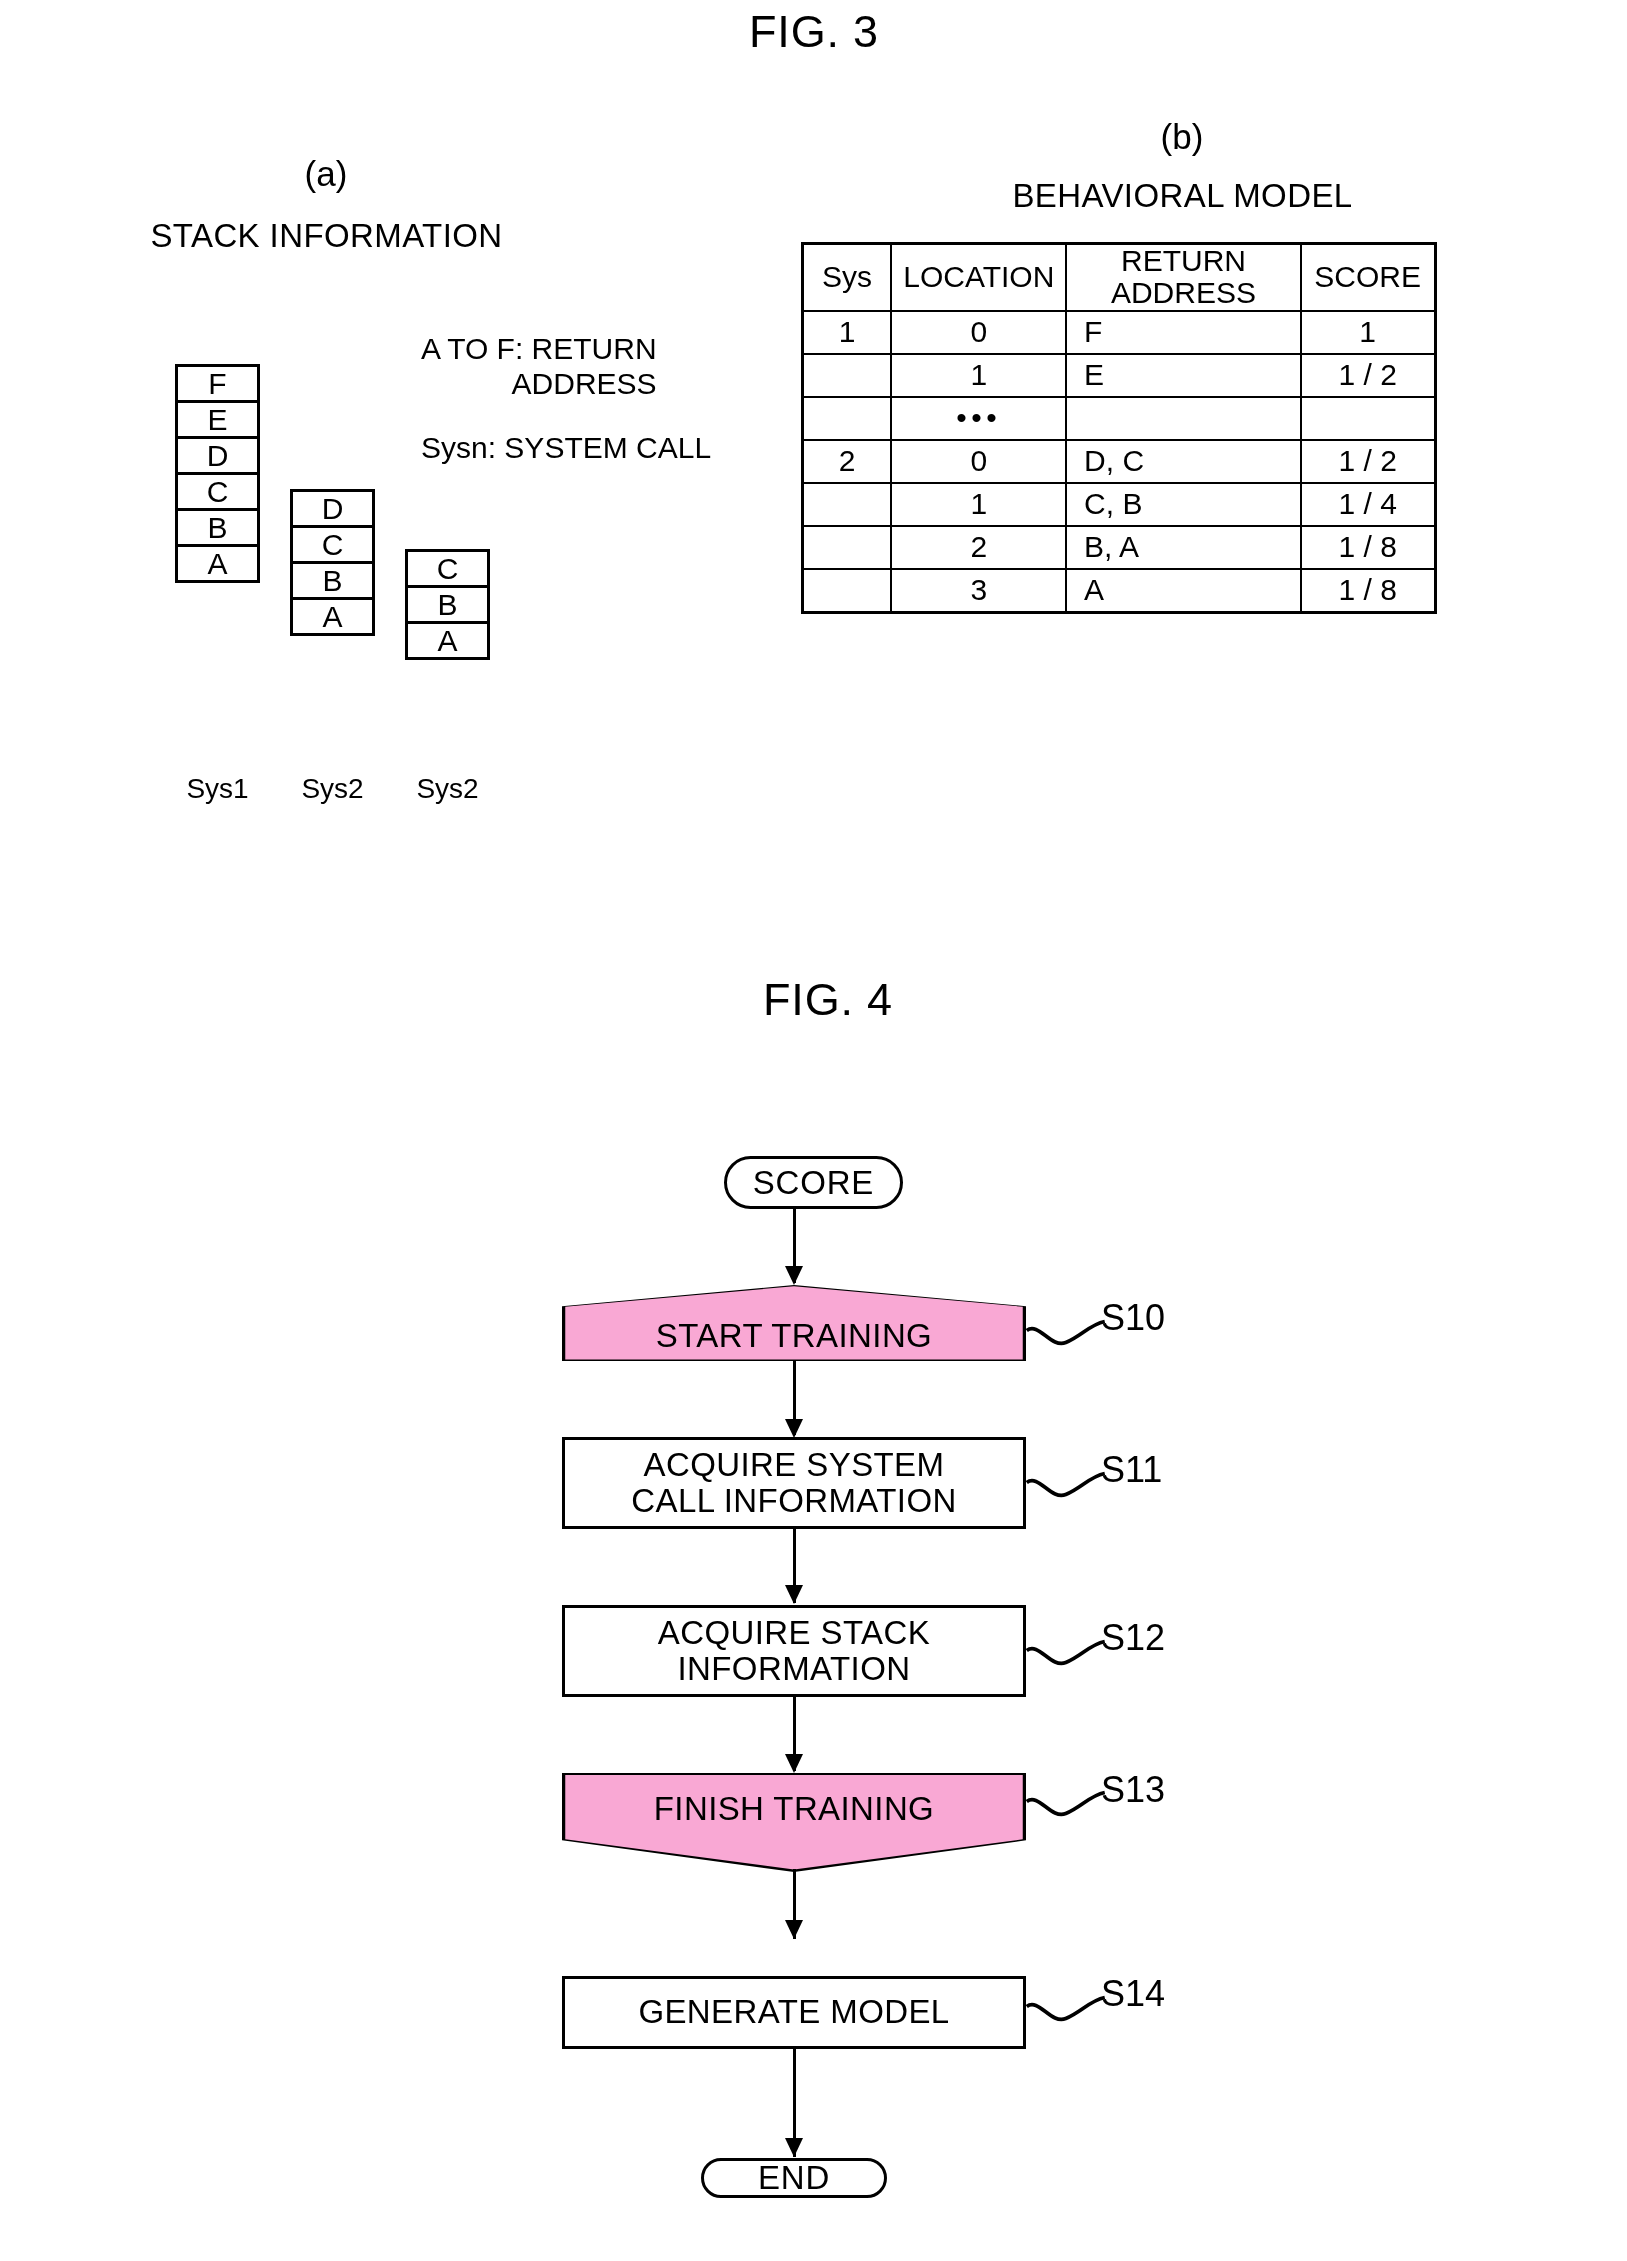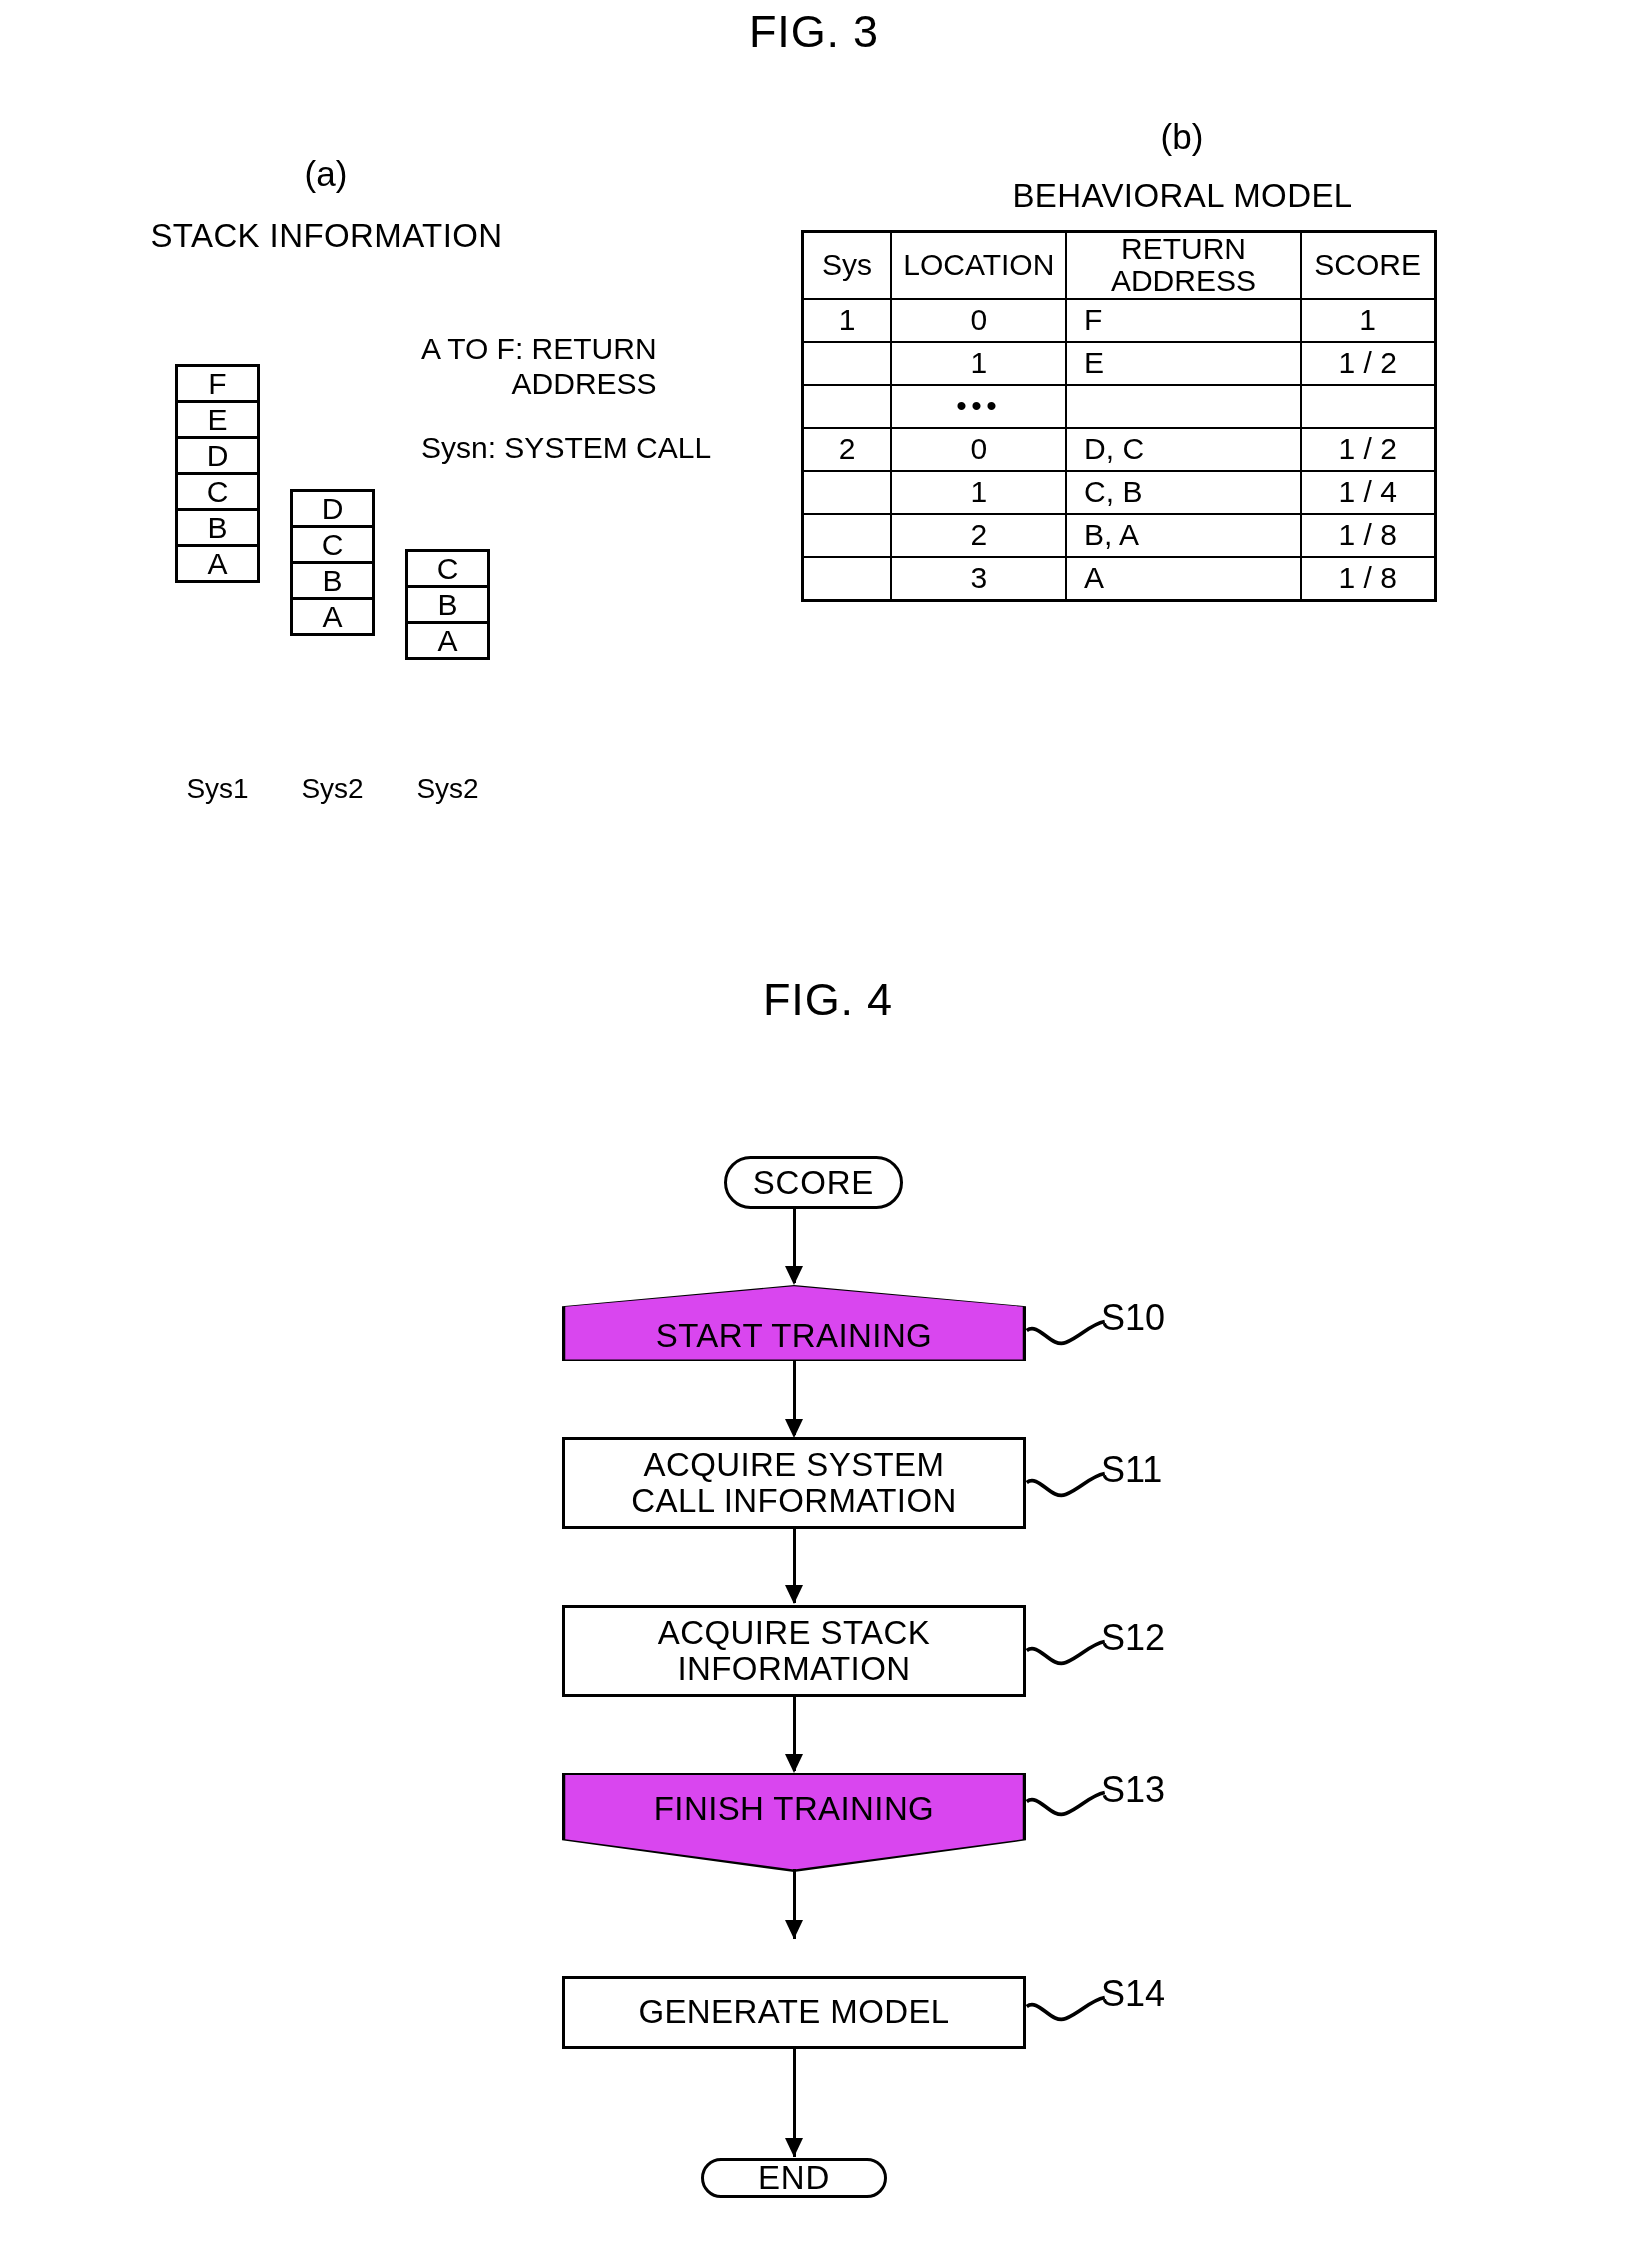--- a/index.html
+++ b/index.html
@@ -131,21 +131,21 @@
     box-sizing: border-box;
   }
   .fc-penta, .fc-penta-down {
     position: absolute;
     background: #000;
     display: flex;
     align-items: center;
     justify-content: center;
   }
   .fc-penta-inner, .fc-pentad-inner {
-    background: #d946ef;
+    background: #f9a8d4;
     width: 100%;
     height: 100%;
     display: flex;
     align-items: center;
     justify-content: center;
     font-size: 33px;
     letter-spacing: 0.4px;
   }
   
   .fc-penta {
@@ -223,21 +223,21 @@
 <div class="stack" style="left:405px; top:549px; width:85px;">
   <div class="stack-cell">C</div>
   <div class="stack-cell">B</div>
   <div class="stack-cell">A</div>
 </div>
 <div class="stack-label" style="left:390px; top:773px; width:115px;">Sys2</div>
 
 <div class="abs sec-letter ctr" style="left:1106px; top:117px; width:152px;">(b)</div>
 <div class="abs sec-caption ctr" style="left:955px; top:177px; width:455px;">BEHAVIORAL MODEL</div>
 
-<table class="bm-table" style="left:801px; top:230px; width:616px;">
+<table class="bm-table" style="left:801px; top:242px; width:616px;">
   <thead>
     <tr>
       <th class="col-sys">Sys</th>
       <th class="col-loc">LOCATION</th>
       <th class="col-ret">
         <div>RETURN</div>
         <div>ADDRESS</div>
       </th>
       <th class="col-score">SCORE</th>
     </tr>

